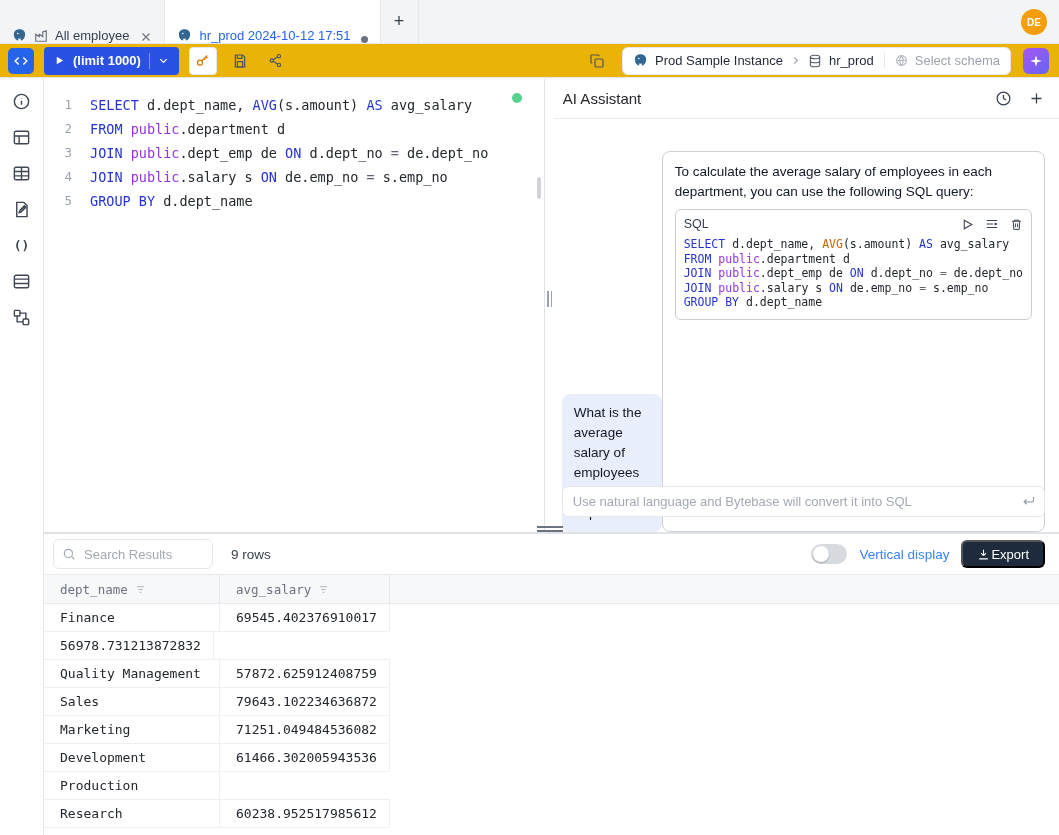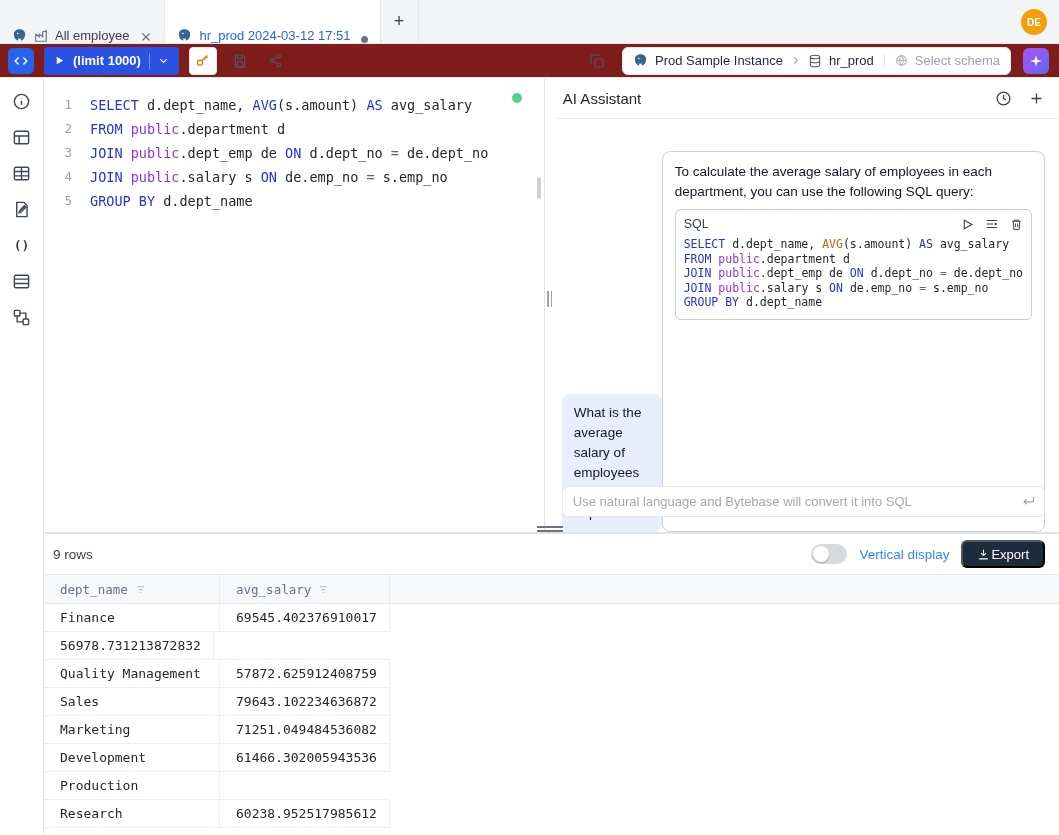--- a/index.html
+++ b/index.html
@@ -12,21 +12,21 @@
   .tab { display:flex; align-items:flex-end; gap:7px; padding:0 12px; border-right:1px solid #e5e7eb; font-size:13px; color:#374151; cursor:pointer; white-space:nowrap; }
   .tab.active { background:#fff; }
   .tab.active .tab-label { color:#2563eb; text-decoration:underline dashed; text-decoration-thickness:1px; text-underline-offset:4px; }
   .tab-close { display:flex; align-items:center; margin-left:4px; }
   .dirty-dot { width:7px; height:7px; border-radius:50%; background:#6b7280; margin-left:3px; }
   .tab-add { width:38px; display:flex; align-items:center; justify-content:center; border-right:1px solid #e5e7eb; font-size:18px; color:#374151; cursor:pointer; background:#f3f4f6; }
   .avatar { position:absolute; right:12px; top:9px; width:26px; height:26px; border-radius:50%; background:#f59e0b; color:#fff; font-size:10px; font-weight:bold; display:flex; align-items:center; justify-content:center; }
   .icon { display:inline-flex; align-items:center; justify-content:center; }
 
   
-  .toolbar { position:absolute; top:44px; left:0; right:0; height:34px; background:#7f1d1d; border-bottom:1px solid #e5e7eb; display:flex; align-items:center; padding:0 10px 0 8px; gap:10px; }
+  .toolbar { position:absolute; top:44px; left:0; right:0; height:34px; background:#eab308; border-bottom:1px solid #e5e7eb; display:flex; align-items:center; padding:0 10px 0 8px; gap:10px; }
   .code-btn { width:26px; height:26px; border-radius:5px; background:#2563eb; color:#fff; display:flex; align-items:center; justify-content:center; cursor:pointer; flex:0 0 auto; }
   .run-btn { height:28px; background:#2a50e4; border-radius:4px; color:#fff; display:flex; align-items:center; padding:0 10px; gap:8px; font-size:13px; font-weight:bold; cursor:pointer; }
   .run-sep { width:1px; height:16px; background:rgba(255,255,255,.4); }
   .sq-btn { width:28px; height:28px; border:1px solid #e5e7eb; border-radius:4px; display:flex; align-items:center; justify-content:center; background:#fff; cursor:pointer; }
   .ic-btn { width:26px; height:26px; display:flex; align-items:center; justify-content:center; cursor:pointer; }
   .toolbar-right { margin-left:auto; display:flex; align-items:center; gap:12px; }
   .conn { height:28px; border:1px solid #e5e7eb; border-radius:6px; display:flex; align-items:center; background:#fff; }
   .conn-main { display:flex; align-items:center; gap:7px; padding:0 10px; color:#1f2937; cursor:pointer; }
   .conn-schema { display:flex; align-items:center; gap:7px; padding:0 10px; border-left:1px solid #e5e7eb; color:#9ca3af; cursor:pointer; }
   .ai-btn { width:26px; height:26px; border-radius:6px; background:linear-gradient(135deg,#a855f7,#6366f1); display:flex; align-items:center; justify-content:center; cursor:pointer; }
@@ -124,21 +124,21 @@
           </svg>
       </span>
     </div>
     <div class="tab active">
       <span class="icon">
         <svg width="15" height="15" viewBox="0 0 24 24">
             <path fill="#336791" d="M12 2C6.2 2 3 5.6 3 10.2c0 3.5 1.6 6.5 3.4 8.3 1 .9 2 1.5 2.8 1.5.5 0 .8-.3.8-.8v-2.4c.6.1 1.3.2 2 .2s1.4-.1 2-.2v2.4c0 .5.3.8.8.8.8 0 1.8-.6 2.8-1.5 1.8-1.8 3.4-4.8 3.4-8.3C21 5.6 17.8 2 12 2z"></path>
             <circle cx="9.2" cy="8.8" r="1.3" fill="#fff"></circle>
           </svg>
       </span>
-      <span class="tab-label">hr_prod 2024-03-12 17:51</span>
+      <span class="tab-label">hr_prod 2024-10-12 17:51</span>
       <span class="dirty-dot"></span>
     </div>
     <div class="tab-add">+</div>
     <div class="avatar">DE</div>
   </header>
 
   <div class="toolbar">
     <div class="code-btn">
       <svg width="14" height="14" viewBox="0 0 24 24" fill="none" stroke="#fff" stroke-width="2.4">
           <path d="M8 6l-6 6 6 6M16 6l6 6-6 6"></path>
@@ -382,20 +382,29 @@
 
   <div class="h-divider">
     <span class="h-handle">
         <i></i>
         <i></i>
       </span>
   </div>
 
   <section class="results">
     <div class="results-toolbar">
+      <div class="search-wrap">
+        <span class="search-ic icon">
+          <svg width="14" height="14" viewBox="0 0 24 24" fill="none" stroke="#a3a9b3" stroke-width="2">
+              <circle cx="11" cy="11" r="7"></circle>
+              <path d="M16.5 16.5L21 21"></path>
+            </svg>
+        </span>
+        <input class="search-input" type="text" placeholder="Search Results" style="">
+      </div>
       <span class="rows-count">9 rows</span>
       <div class="rt-right">
         <span class="toggle">
             <span class="toggle-knob"></span>
           </span>
         <span class="toggle-label">Vertical display</span>
         <button class="export-btn">
           <span class="icon">
             <svg width="13" height="13" viewBox="0 0 24 24" fill="none" stroke="#fff" stroke-width="2">
                 <path d="M12 3v11m0 0l-4.5-4.5M12 14l4.5-4.5M4 20h16"></path>

